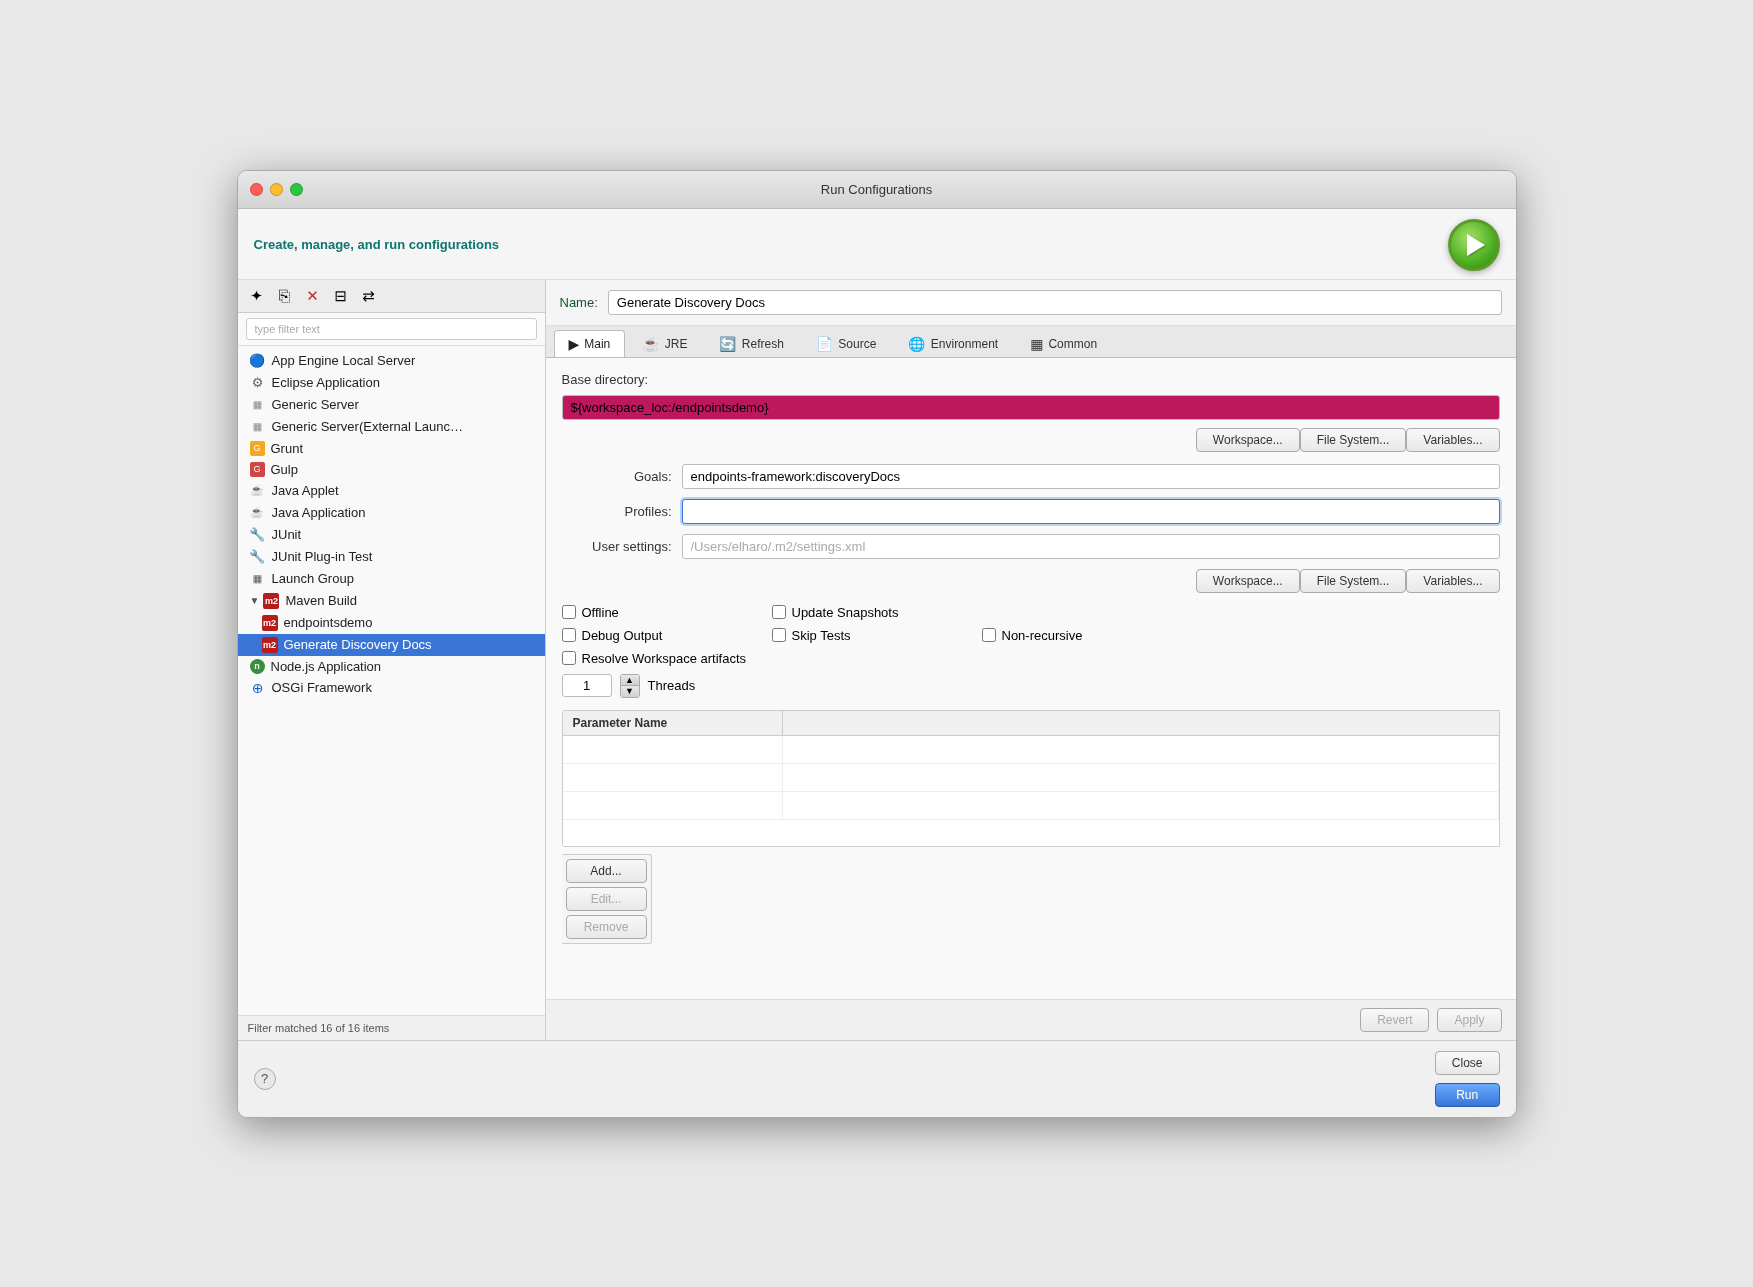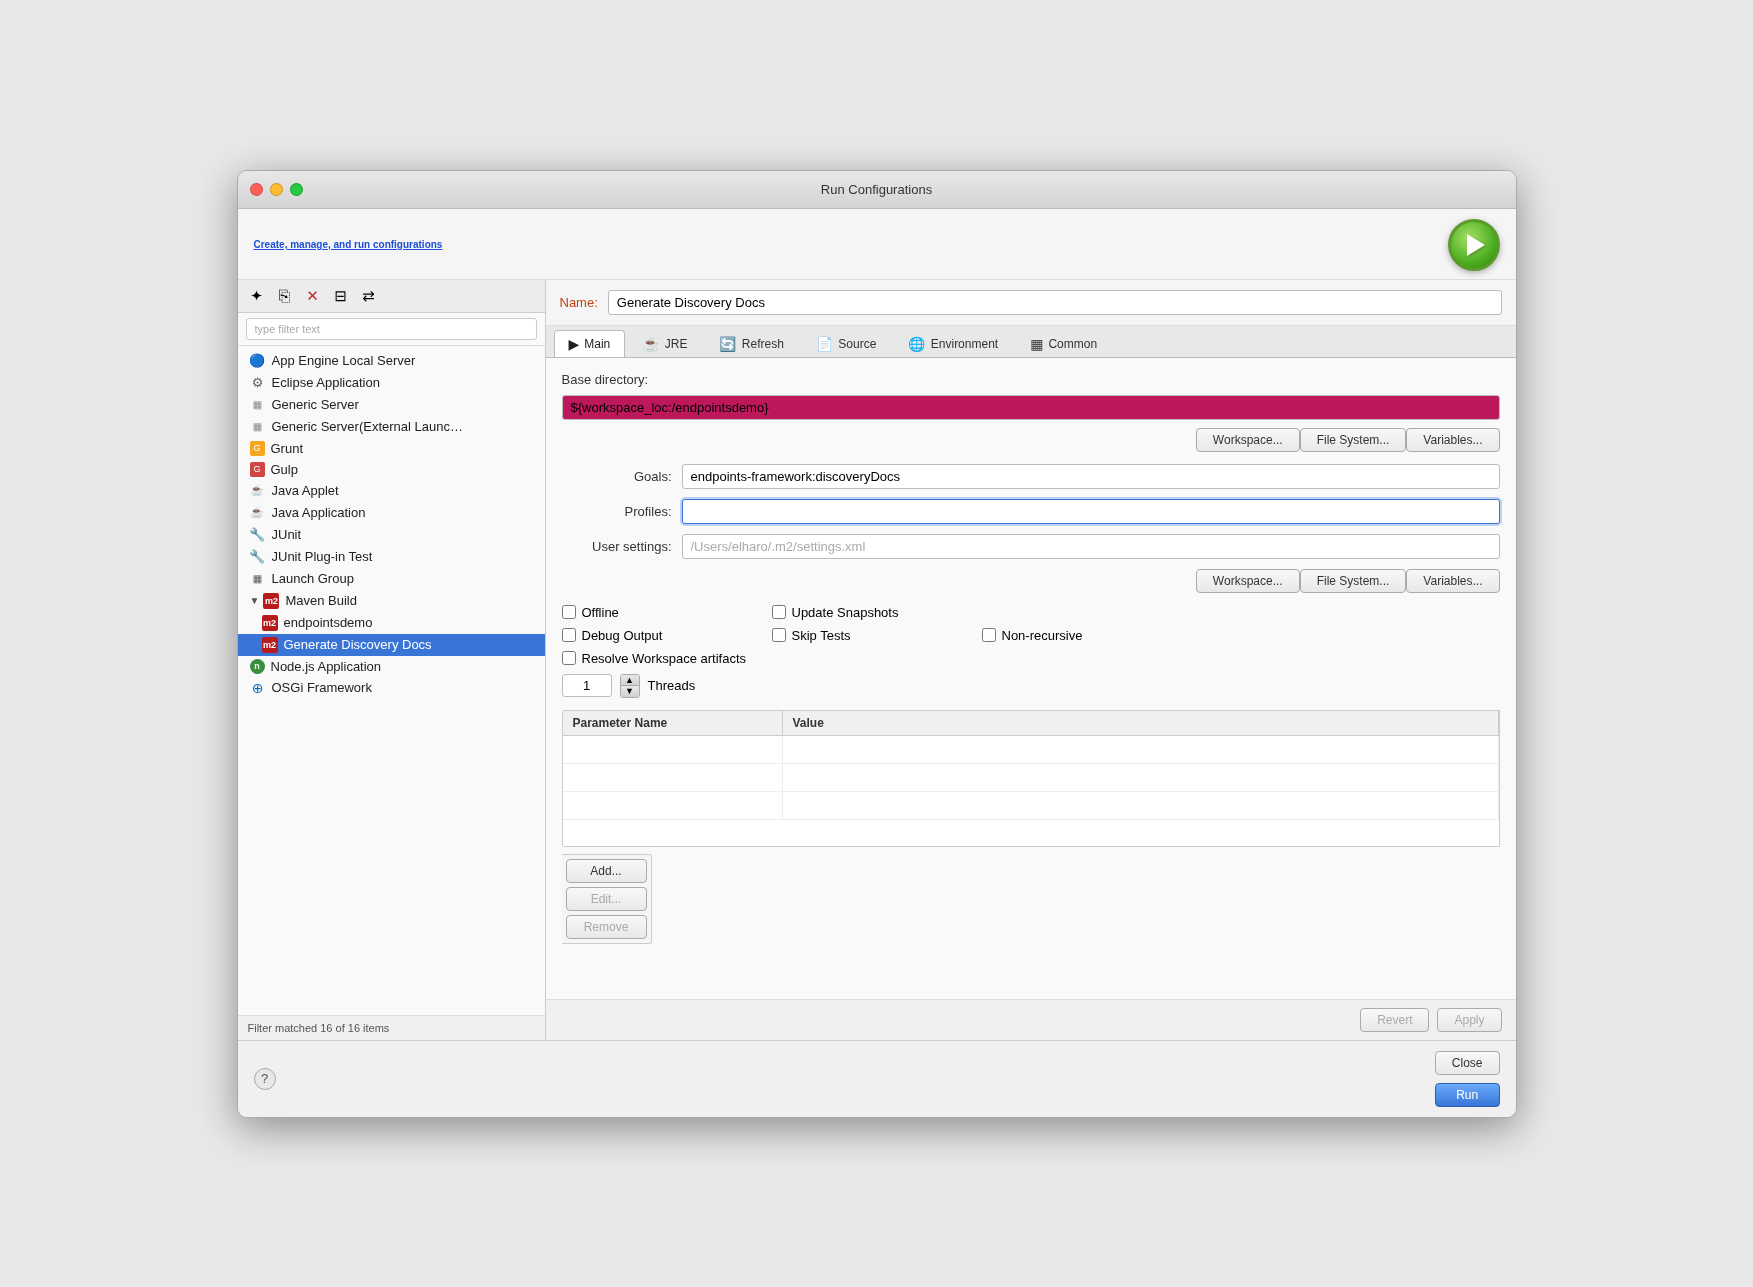--- a/index.html
+++ b/index.html
@@ -51,23 +51,22 @@
     .header-bar {
       background: #f5f5f5;
       padding: 10px 16px 8px;
       display: flex;
       align-items: center;
       justify-content: space-between;
       border-bottom: 1px solid #ddd;
     }
     .header-title {
       font-weight: bold;
-      font-size: 10px;
-      color: #1d4ed8;
-      text-decoration: underline;
+      font-size: 13px;
+      color: #0f766e;
     }
     .run-button-circle {
       width: 52px; height: 52px;
       border-radius: 50%;
       background: radial-gradient(circle at 40% 35%, #a8e06a, #4caf20 60%, #2e7d0e);
       border: 3px solid #5a9a2a;
       display: flex;
       align-items: center;
       justify-content: center;
       cursor: pointer;
@@ -164,21 +163,21 @@
     .name-row {
       display: flex;
       align-items: center;
       padding: 10px 14px;
       gap: 10px;
       border-bottom: 1px solid #ddd;
       background: #f5f5f5;
     }
     .name-label {
       font-size: 13px;
-      color: #c2410c;
+      color: #14532d;
       font-weight: 500;
     }
     .name-input {
       flex: 1;
       padding: 4px 8px;
       border: 1px solid #bbb;
       border-radius: 3px;
       font-size: 13px;
       background: white;
     }
@@ -661,21 +660,20 @@
             <div class="spinner-half">▼</div>
           </div>
           <span>Threads</span>
         </div>
 
         
         <div class="params-area">
           <div class="params-table-wrap">
             <div class="params-header">
               <div class="params-header-cell params-col1">Parameter Name</div>
-              <div class="params-header-cell params-col2">Value</div>
             </div>
             <div class="params-body">
               <div class="params-row">
                 <div class="params-cell params-col1"></div>
                 <div class="params-cell params-col2"></div>
               </div>
               <div class="params-row">
                 <div class="params-cell params-col1"></div>
                 <div class="params-cell params-col2"></div>
               </div>

